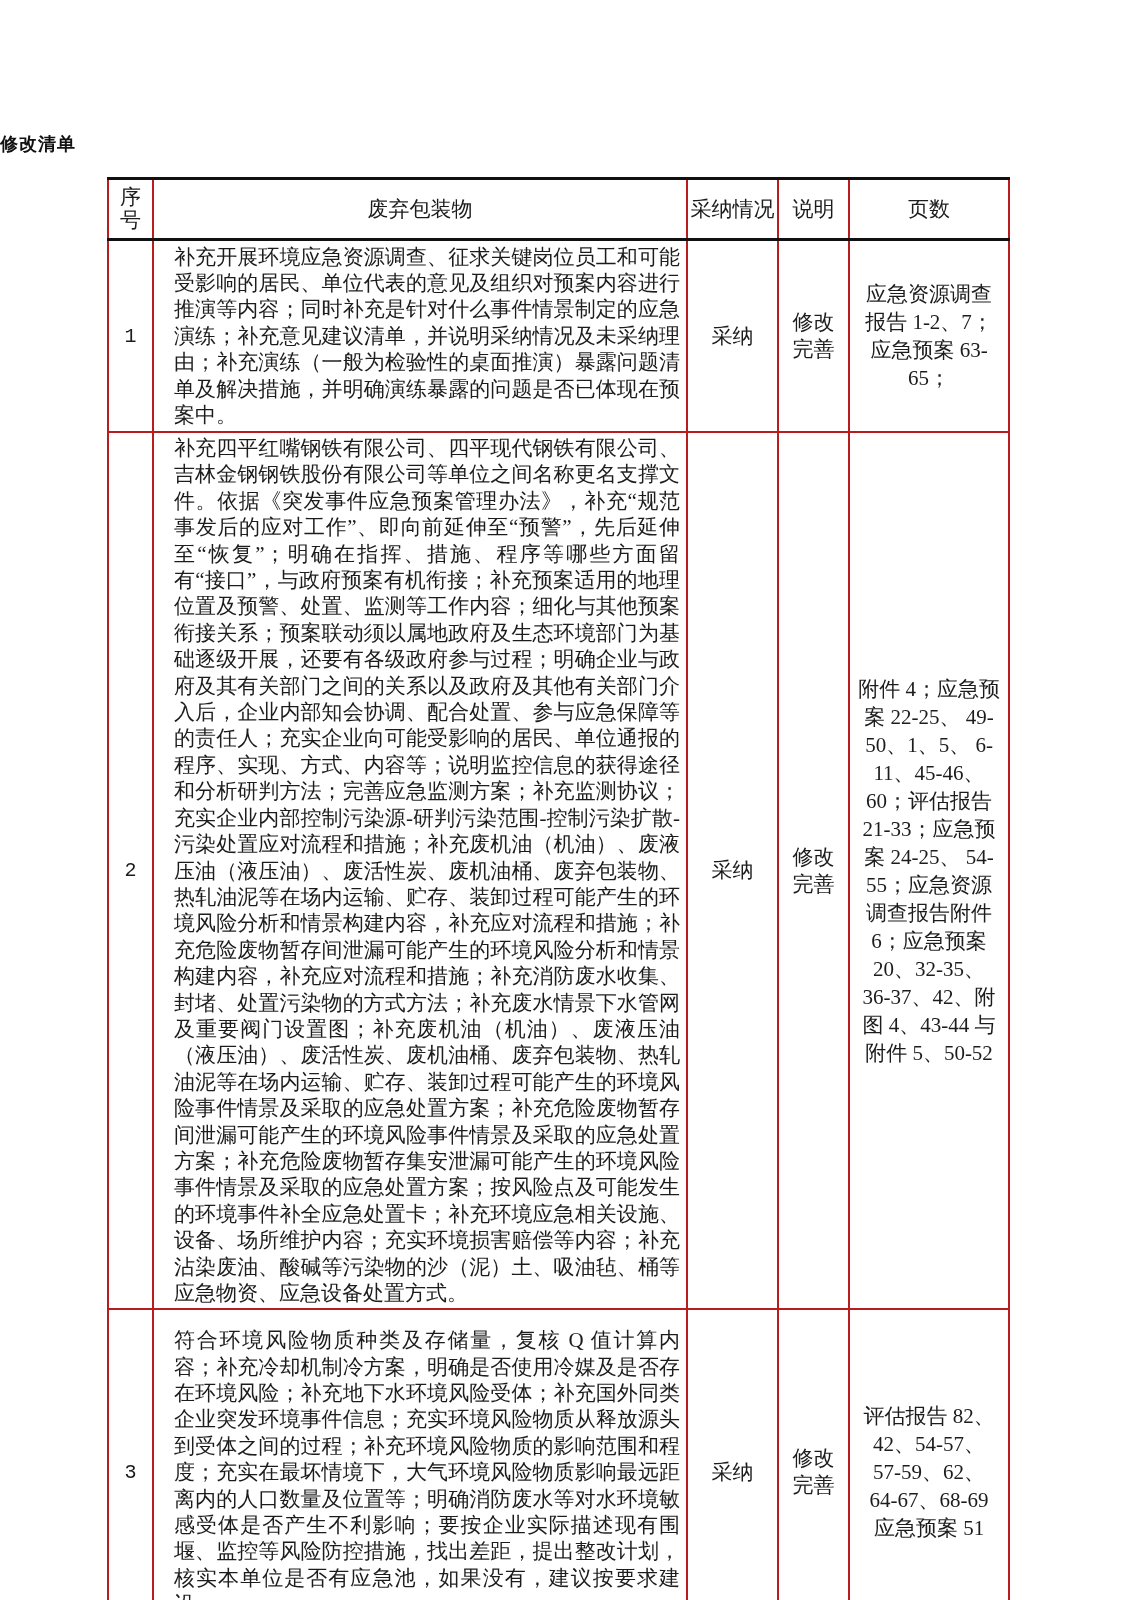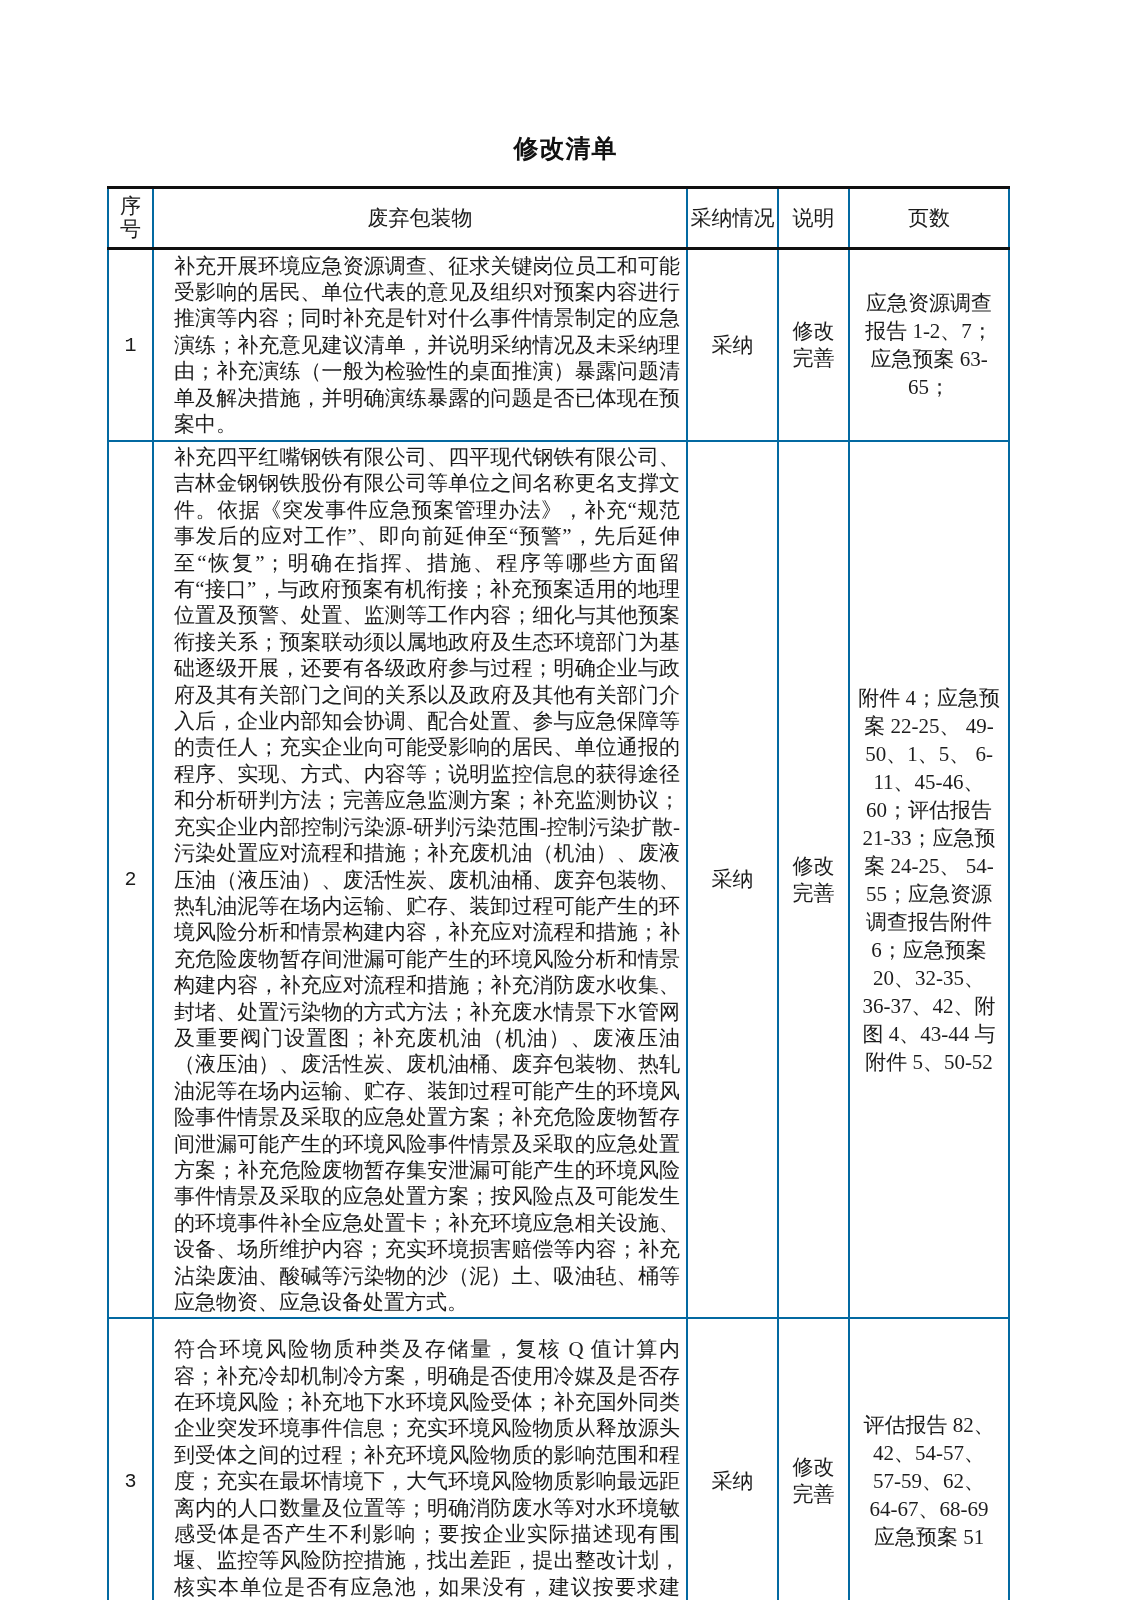--- a/index.html
+++ b/index.html
@@ -13,22 +13,21 @@
   .page {
     position: relative;
     width: 1131px;
     height: 1600px;
     background: #ffffff;
     overflow: hidden;
   }
   .doc-title {
     margin: 0;
     padding-top: 132px;
-    text-align: center;
-    font-size: 25px;
+    font-size: 18px;
     font-weight: bold;
     letter-spacing: 1px;
     color: #111;
   }
   table.revision-table {
     border-collapse: collapse;
     table-layout: fixed;
     width: 901px;
     margin: 21px 0 0 107px;
     border-top: 3px solid #101010;
@@ -36,21 +35,21 @@
     border-left: 2px solid #101010;
     border-right: 2px solid #101010;
   }
   col.c-no    { width: 45px;  }
   col.c-main  { width: 534px; }
   col.c-adopt { width: 91px;  }
   col.c-note  { width: 71px;  }
   col.c-pages { width: 160px; }
 
   th, td {
-    border: 2px solid #0369a1;
+    border: 2px solid #b91c1c;
     vertical-align: middle;
     font-weight: normal;
     color: #1c1c1c;
   }
   thead th {
     border-bottom: 3px solid #101010;
     font-size: 21px;
     text-align: center;
     padding: 6px 2px;
     line-height: 25px;

